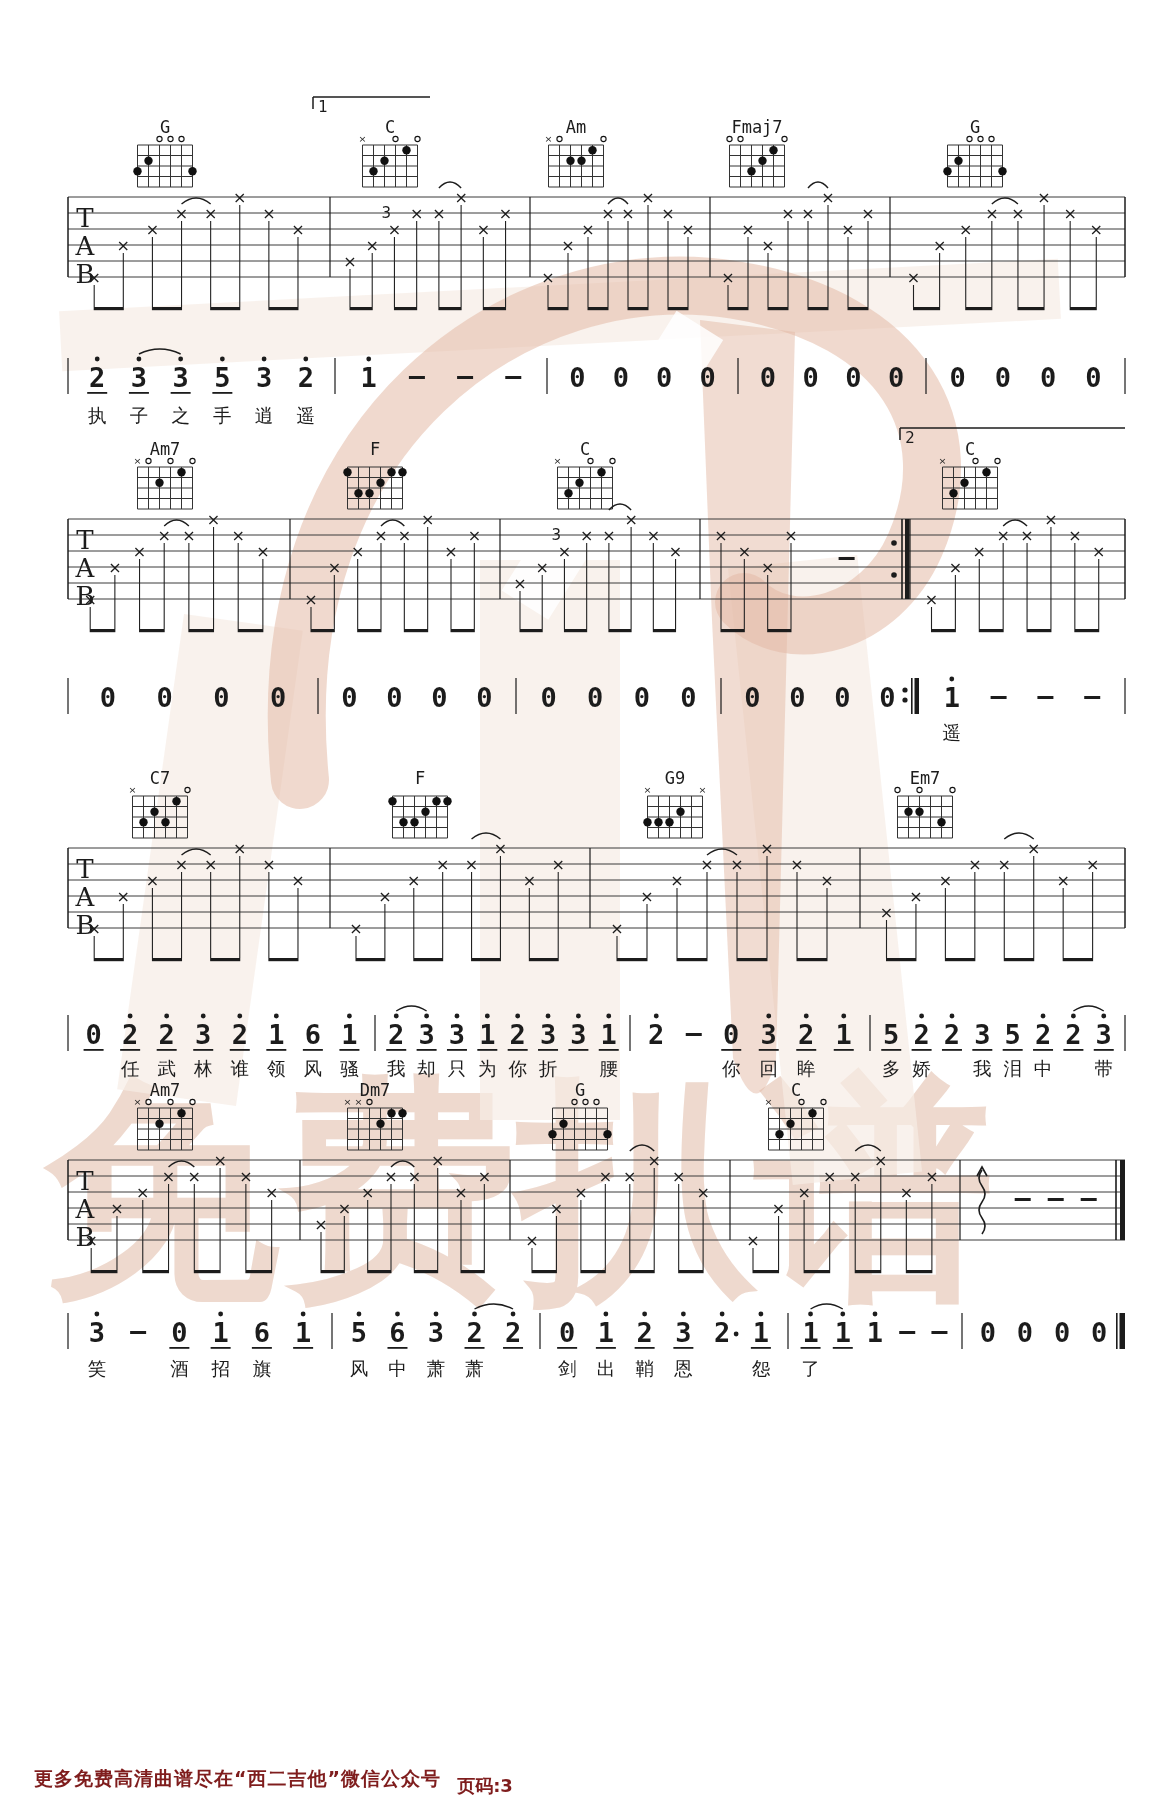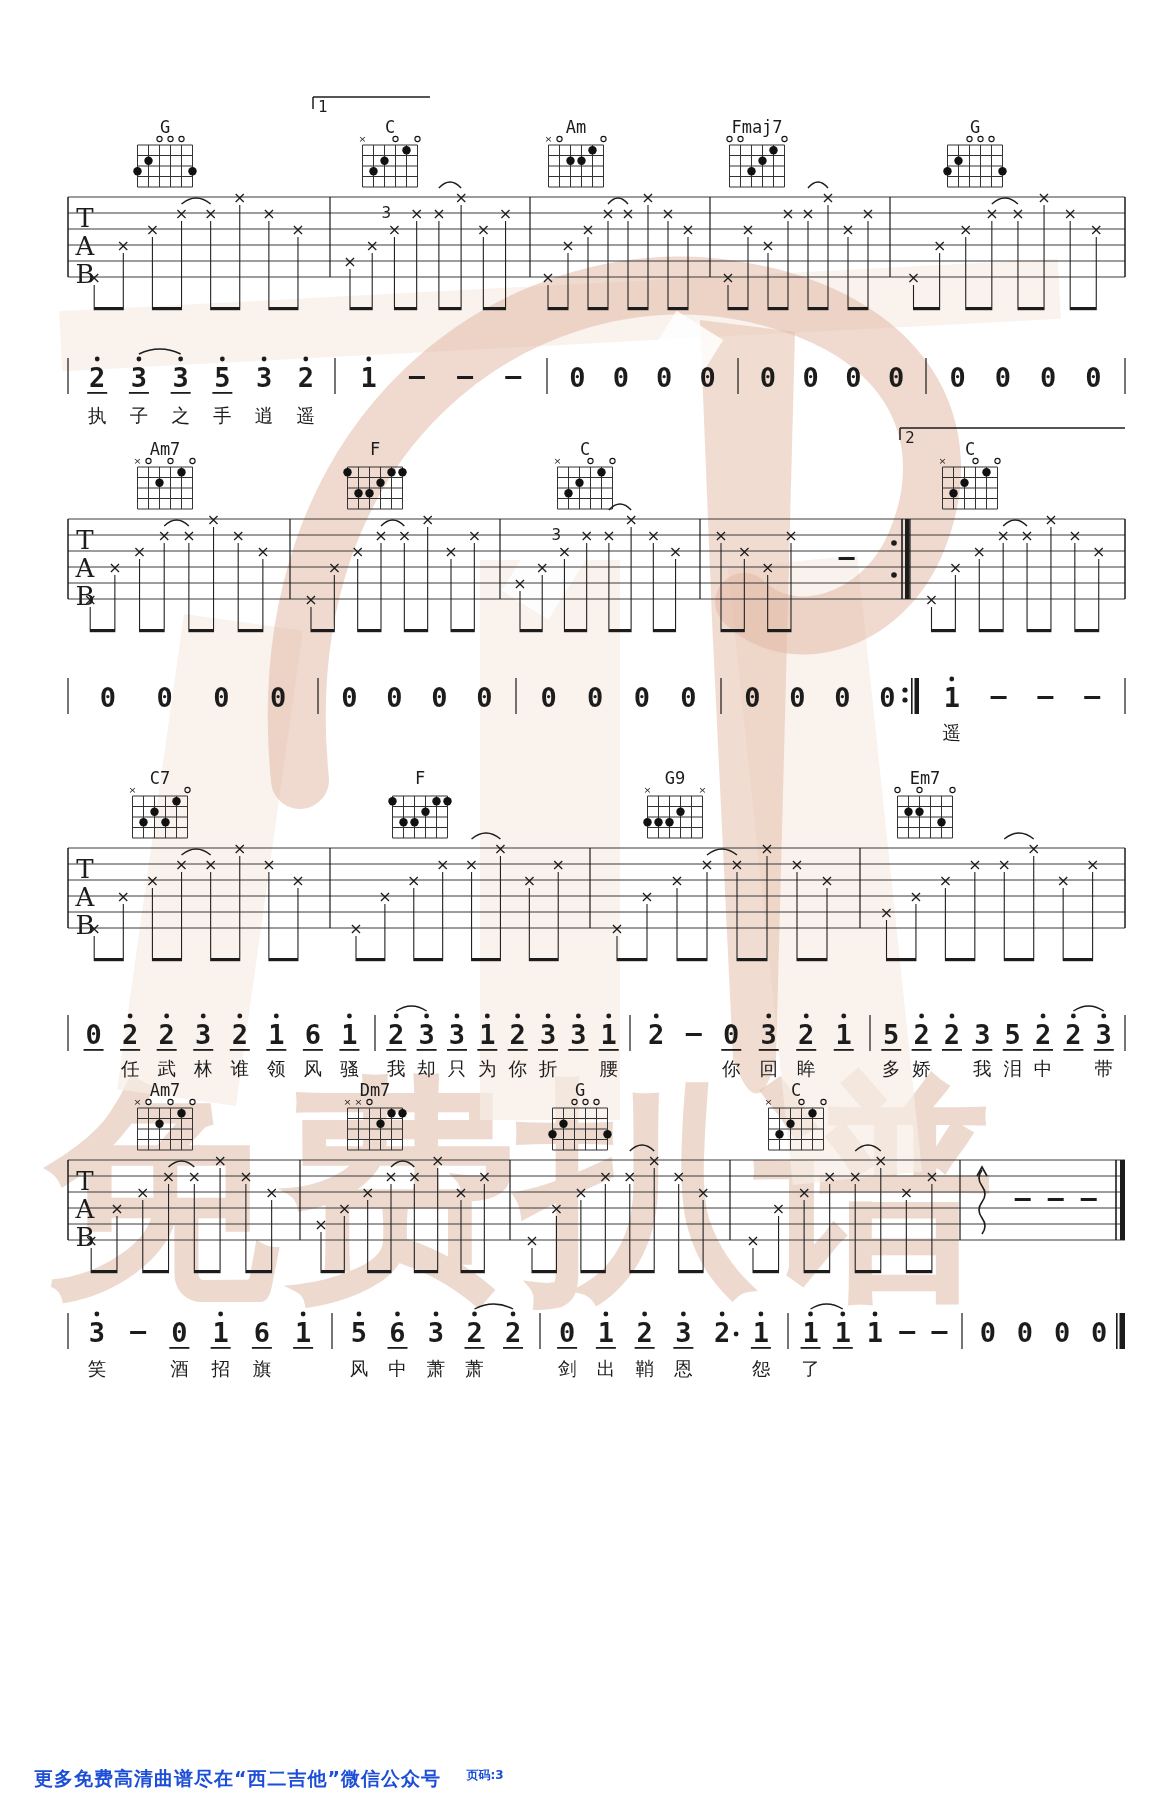--- a/index.html
+++ b/index.html
@@ -3,23 +3,23 @@
 <meta charset="utf-8">
 <style>
   html,body{margin:0;padding:0;background:#e8e8e8;}
   .page{position:relative;width:1170px;height:1810px;background:#ffffff;overflow:hidden;
         font-family:"DejaVu Sans",sans-serif;}
   .wm-brand{position:absolute;left:42px;top:1072px;width:1100px;display:flex;
             justify-content:space-between;font-size:238px;font-weight:bold;line-height:1;
             color:#eed9ce;z-index:0;font-family:"DejaVu Sans",sans-serif;pointer-events:none;}
   svg.score{position:absolute;left:0;top:0;z-index:1;}
   .footer{position:absolute;top:1766px;left:0;width:970px;height:30px;z-index:2;
-          font-weight:bold;font-size:19px;color:#1d4ed8;}
+          font-weight:bold;font-size:19px;color:#7f1d1d;}
   .footer .fl{position:absolute;left:34px;top:0;letter-spacing:1px;}
-  .footer .fc{position:absolute;left:50%;transform:translateX(-50%);top:1px;font-size:12px;}
+  .footer .fc{position:absolute;left:50%;transform:translateX(-50%);top:8px;font-size:18px;}
   .footer .fr{position:absolute;right:26px;top:0;letter-spacing:1px;}
 </style>
 </head>
 <body>
 
 <div class="page">
 
   <div class="wm-brand">免费扒谱</div>
 
   <svg class="score" id="score" width="1170" height="1810" viewBox="0 0 1170 1810">

